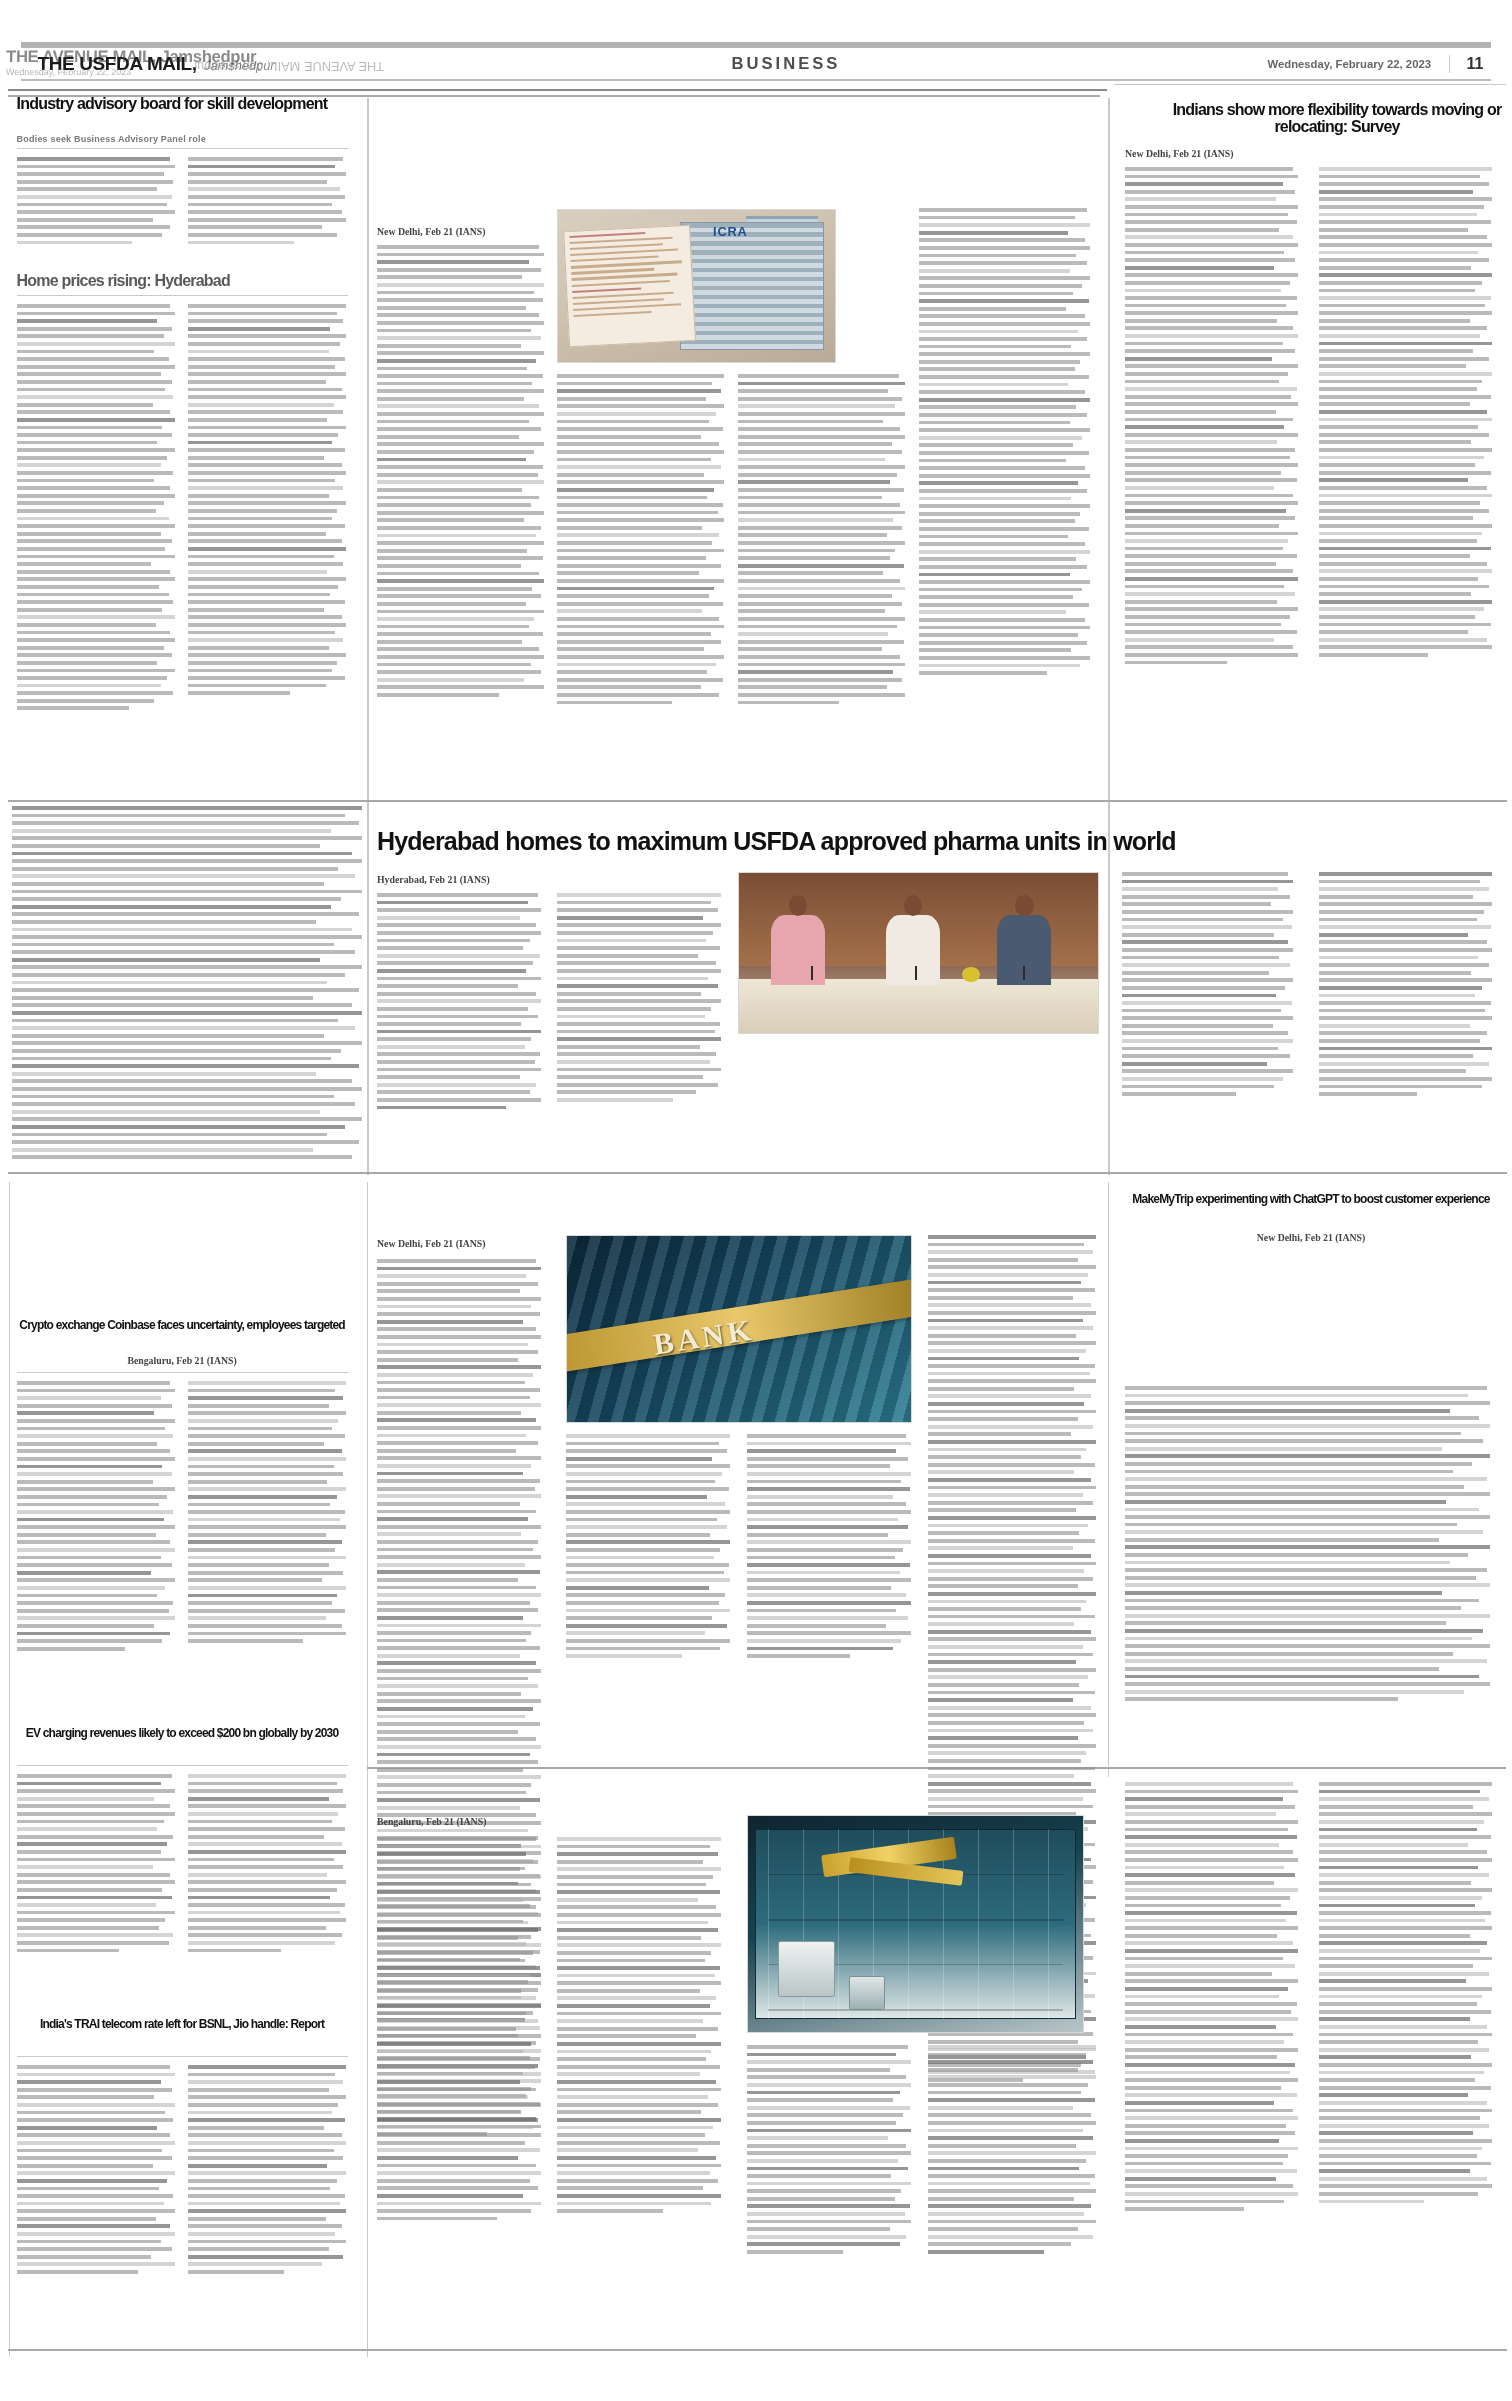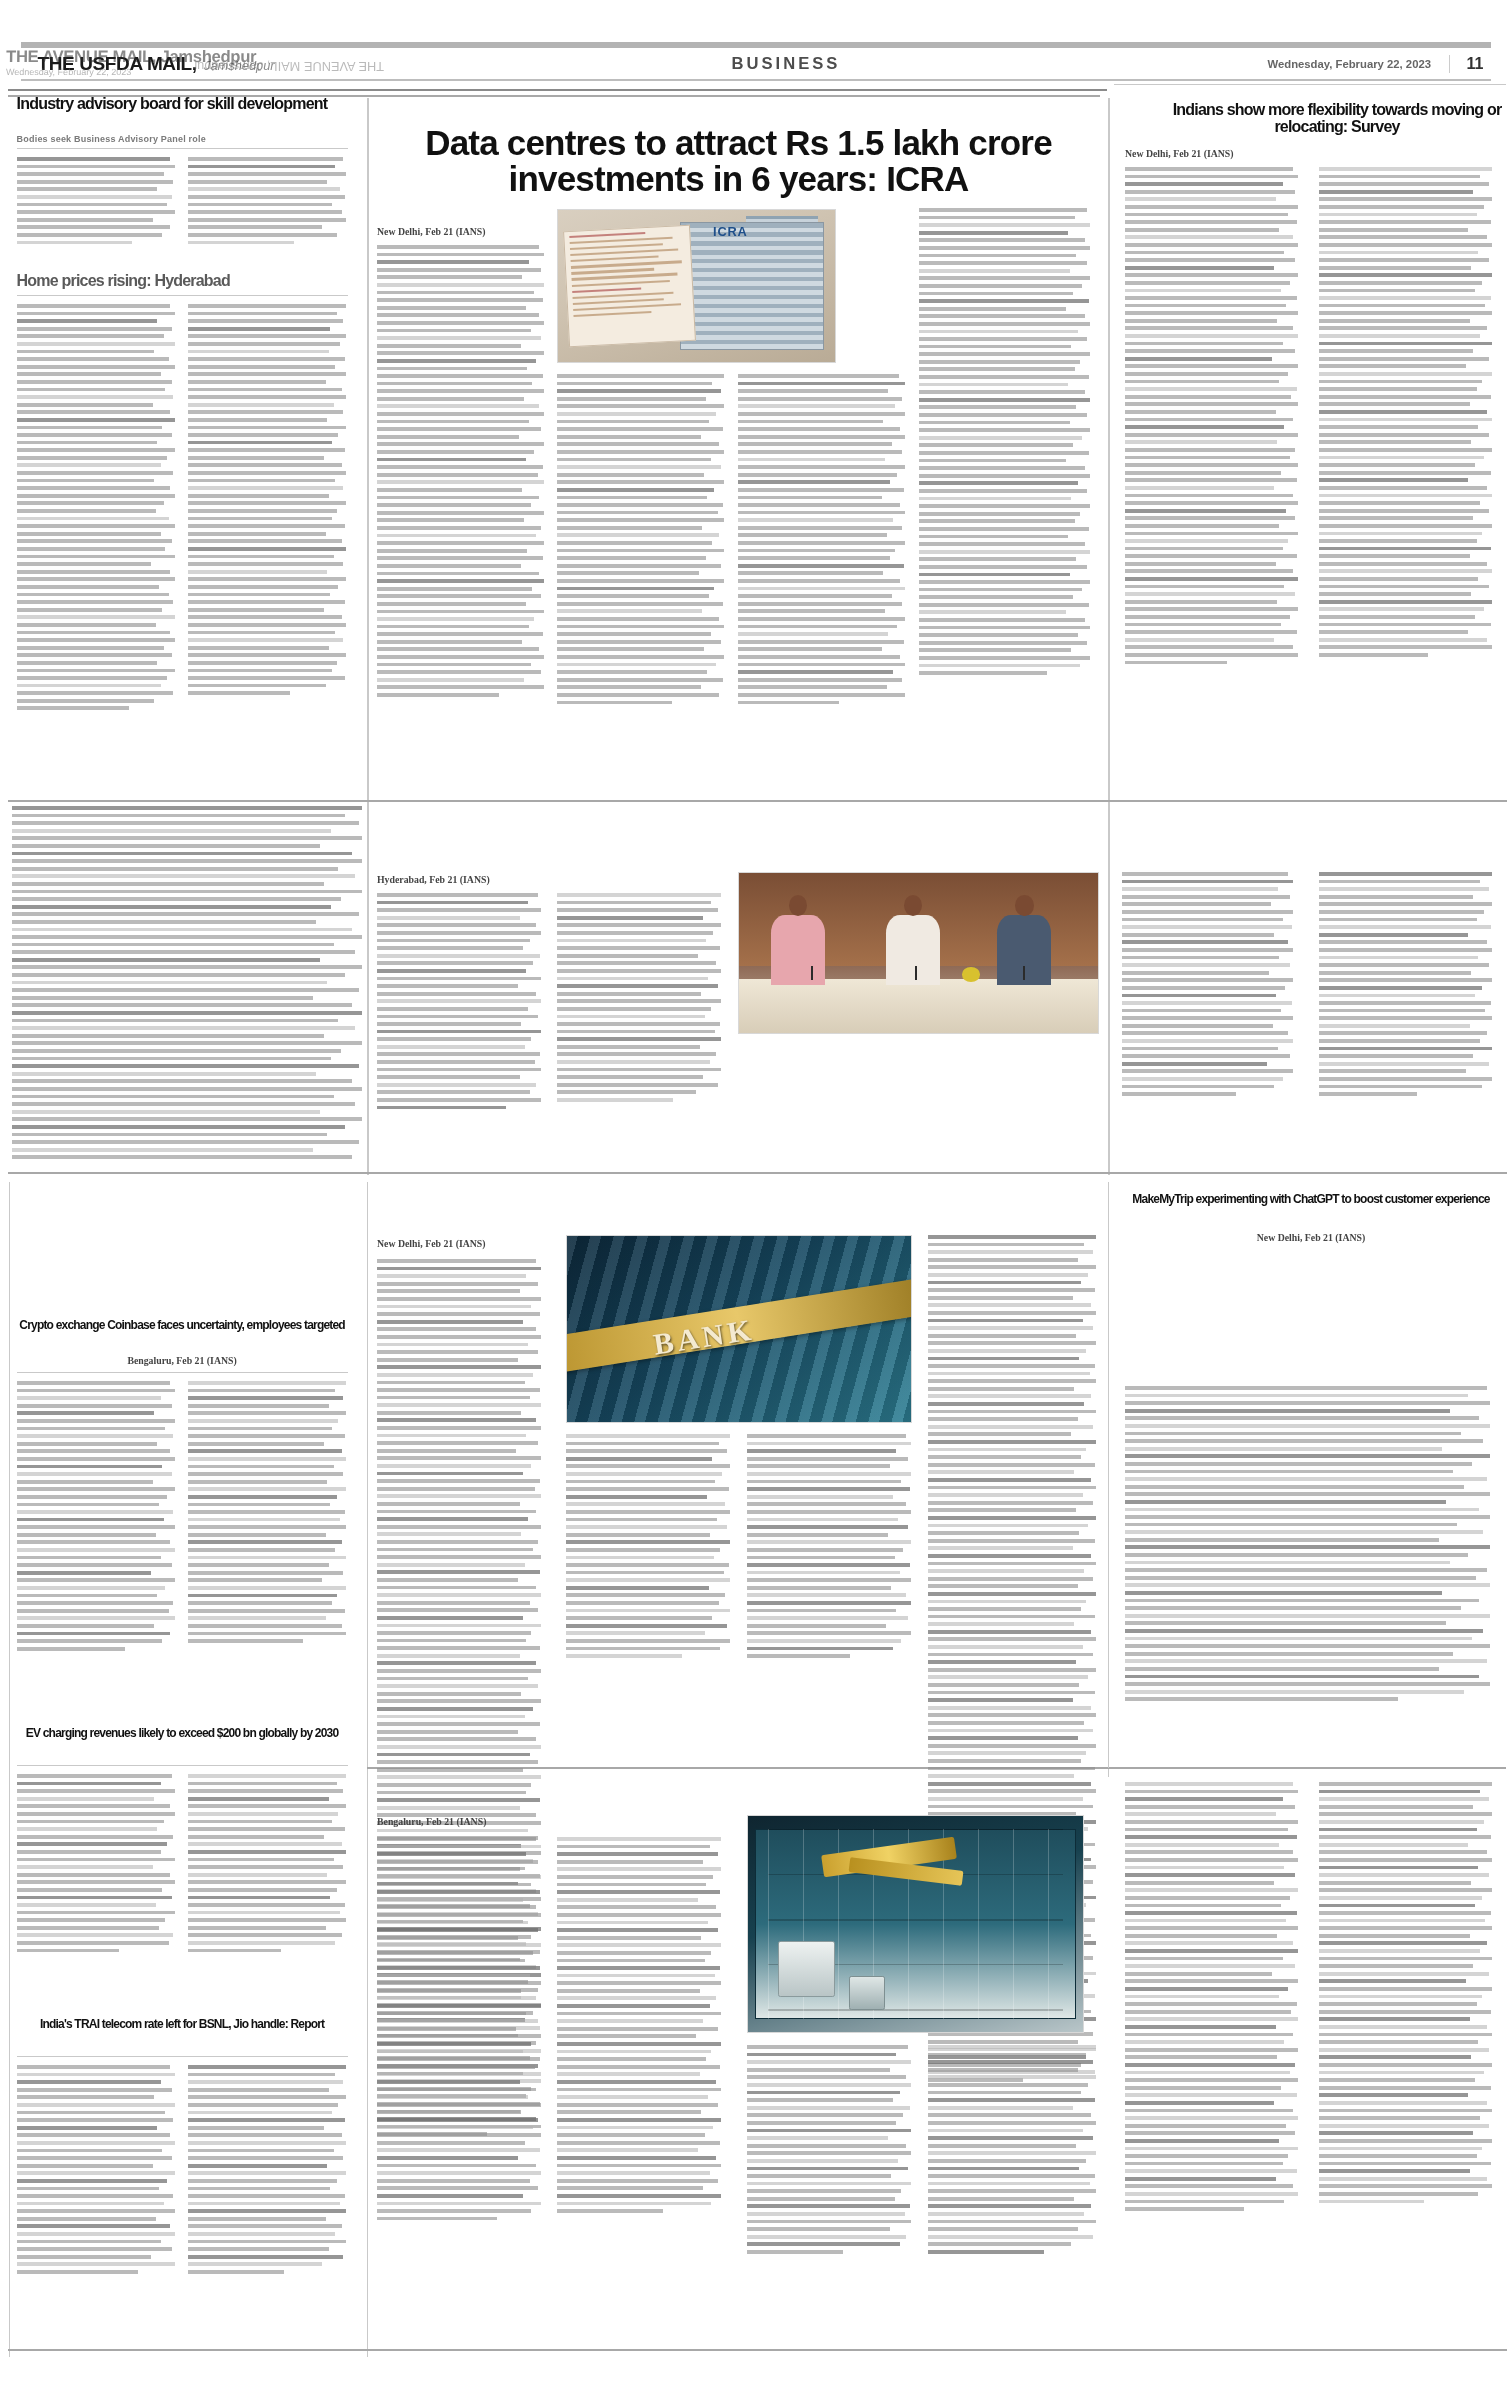--- a/index.html
+++ b/index.html
@@ -461,21 +461,20 @@
     <div class="tline l" style="width:97%"></div>
       <div class="tline" style="width:88%"></div>
     <div class="tline" style="width:99%"></div>
       <div class="tline" style="width:93%"></div>
     <div class="tline" style="width:90%"></div>
       <div class="tline" style="width:98%"></div>
     <div class="tline" style="width:86%"></div>
       <div class="tline" style="width:64%"></div>
   </div>
 
-  <div class="hl xxl center" style="left:377px; top:125px; width:723px;">Data centres to attract Rs 1.5 lakh crore investments in 6 years: ICRA</div>
 
   <div class="photo ph-icra" style="left:557px; top:209px; width:279px; height:154px;">
     <div class="bld2"></div>
     <div class="bld"></div>
     <div class="sign">ICRA</div>
     <div class="rdoc">
       <div class="rl r" style="width:60%"></div>
       <div class="rl" style="width:82%"></div>
         <div class="rl" style="width:74%"></div>
       <div class="rl" style="width:86%"></div>
@@ -899,20 +898,21 @@
       <div class="tline" style="width:97%"></div>
     <div class="tline l" style="width:87%"></div>
       <div class="tline" style="width:99%"></div>
     <div class="tline d" style="width:94%"></div>
       <div class="tline" style="width:89%"></div>
     <div class="tline" style="width:98%"></div>
       <div class="tline l" style="width:85%"></div>
     <div class="tline" style="width:96%"></div>
   </div>
 
+  <div class="hl xl" style="left:377px; top:828px; width:1124px;">Hyderabad homes to maximum USFDA approved pharma units in world</div>
 
   <div class="photo ph-panel" style="left:738px; top:872px; width:361px; height:162px;">
     <div class="wall"></div>
     <div class="table"></div>
     <div class="person p1"></div>
     <div class="person p2"></div>
     <div class="person p3"></div>
     <div class="mic" style="left:20%"></div>
     <div class="mic" style="left:49%"></div>
     <div class="mic" style="left:79%"></div>

